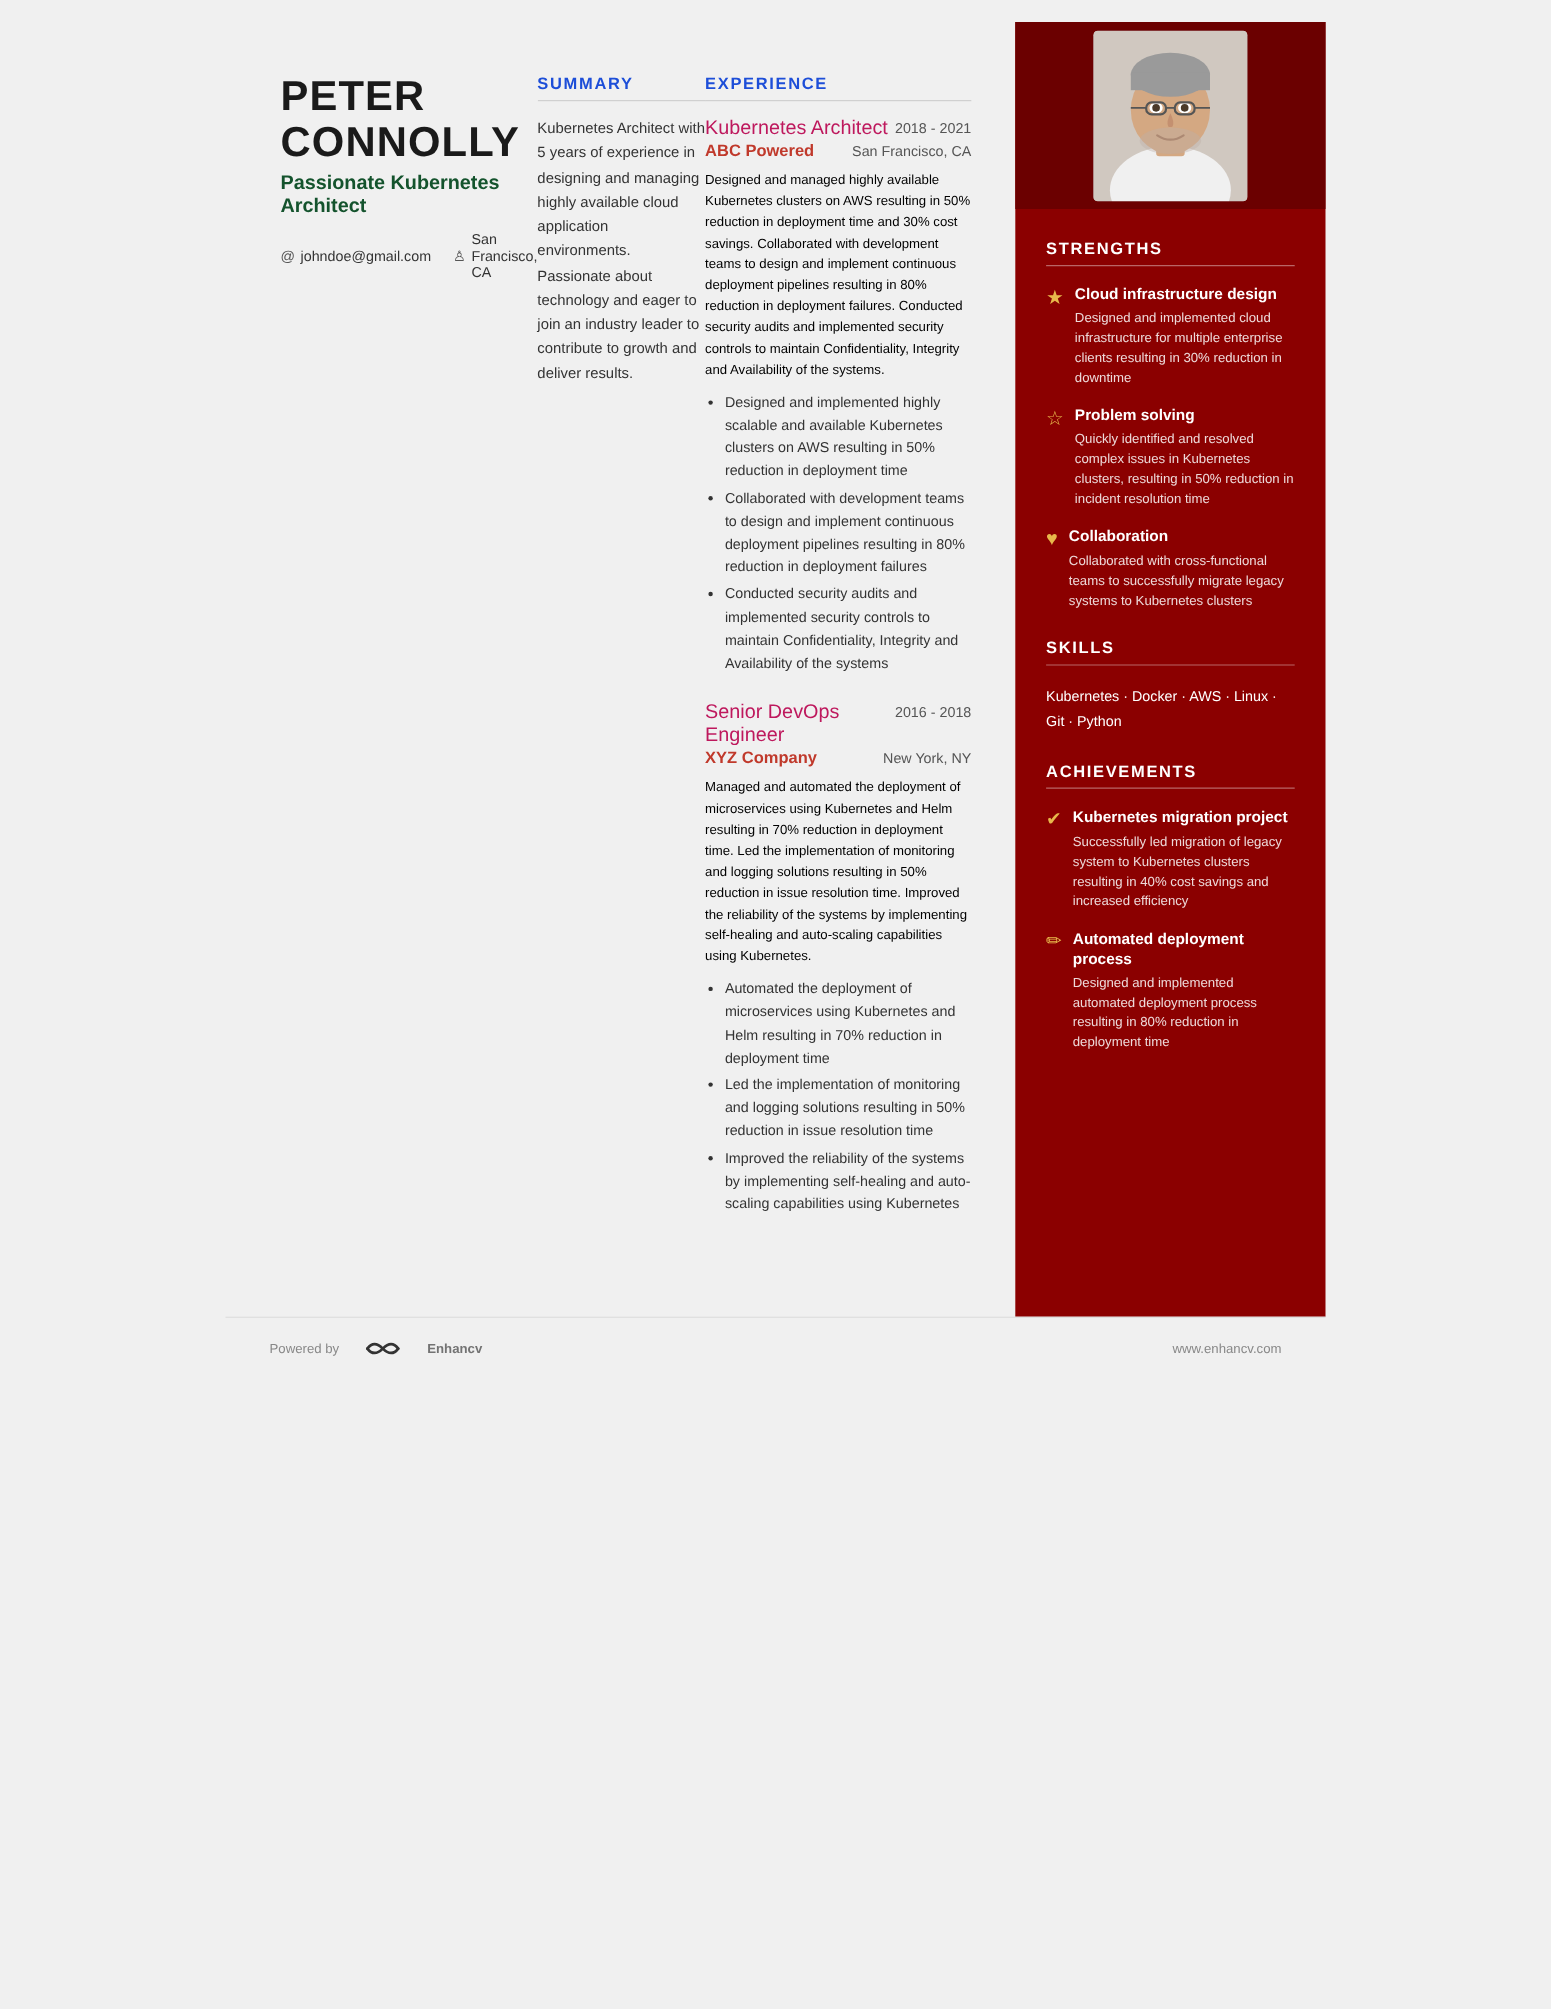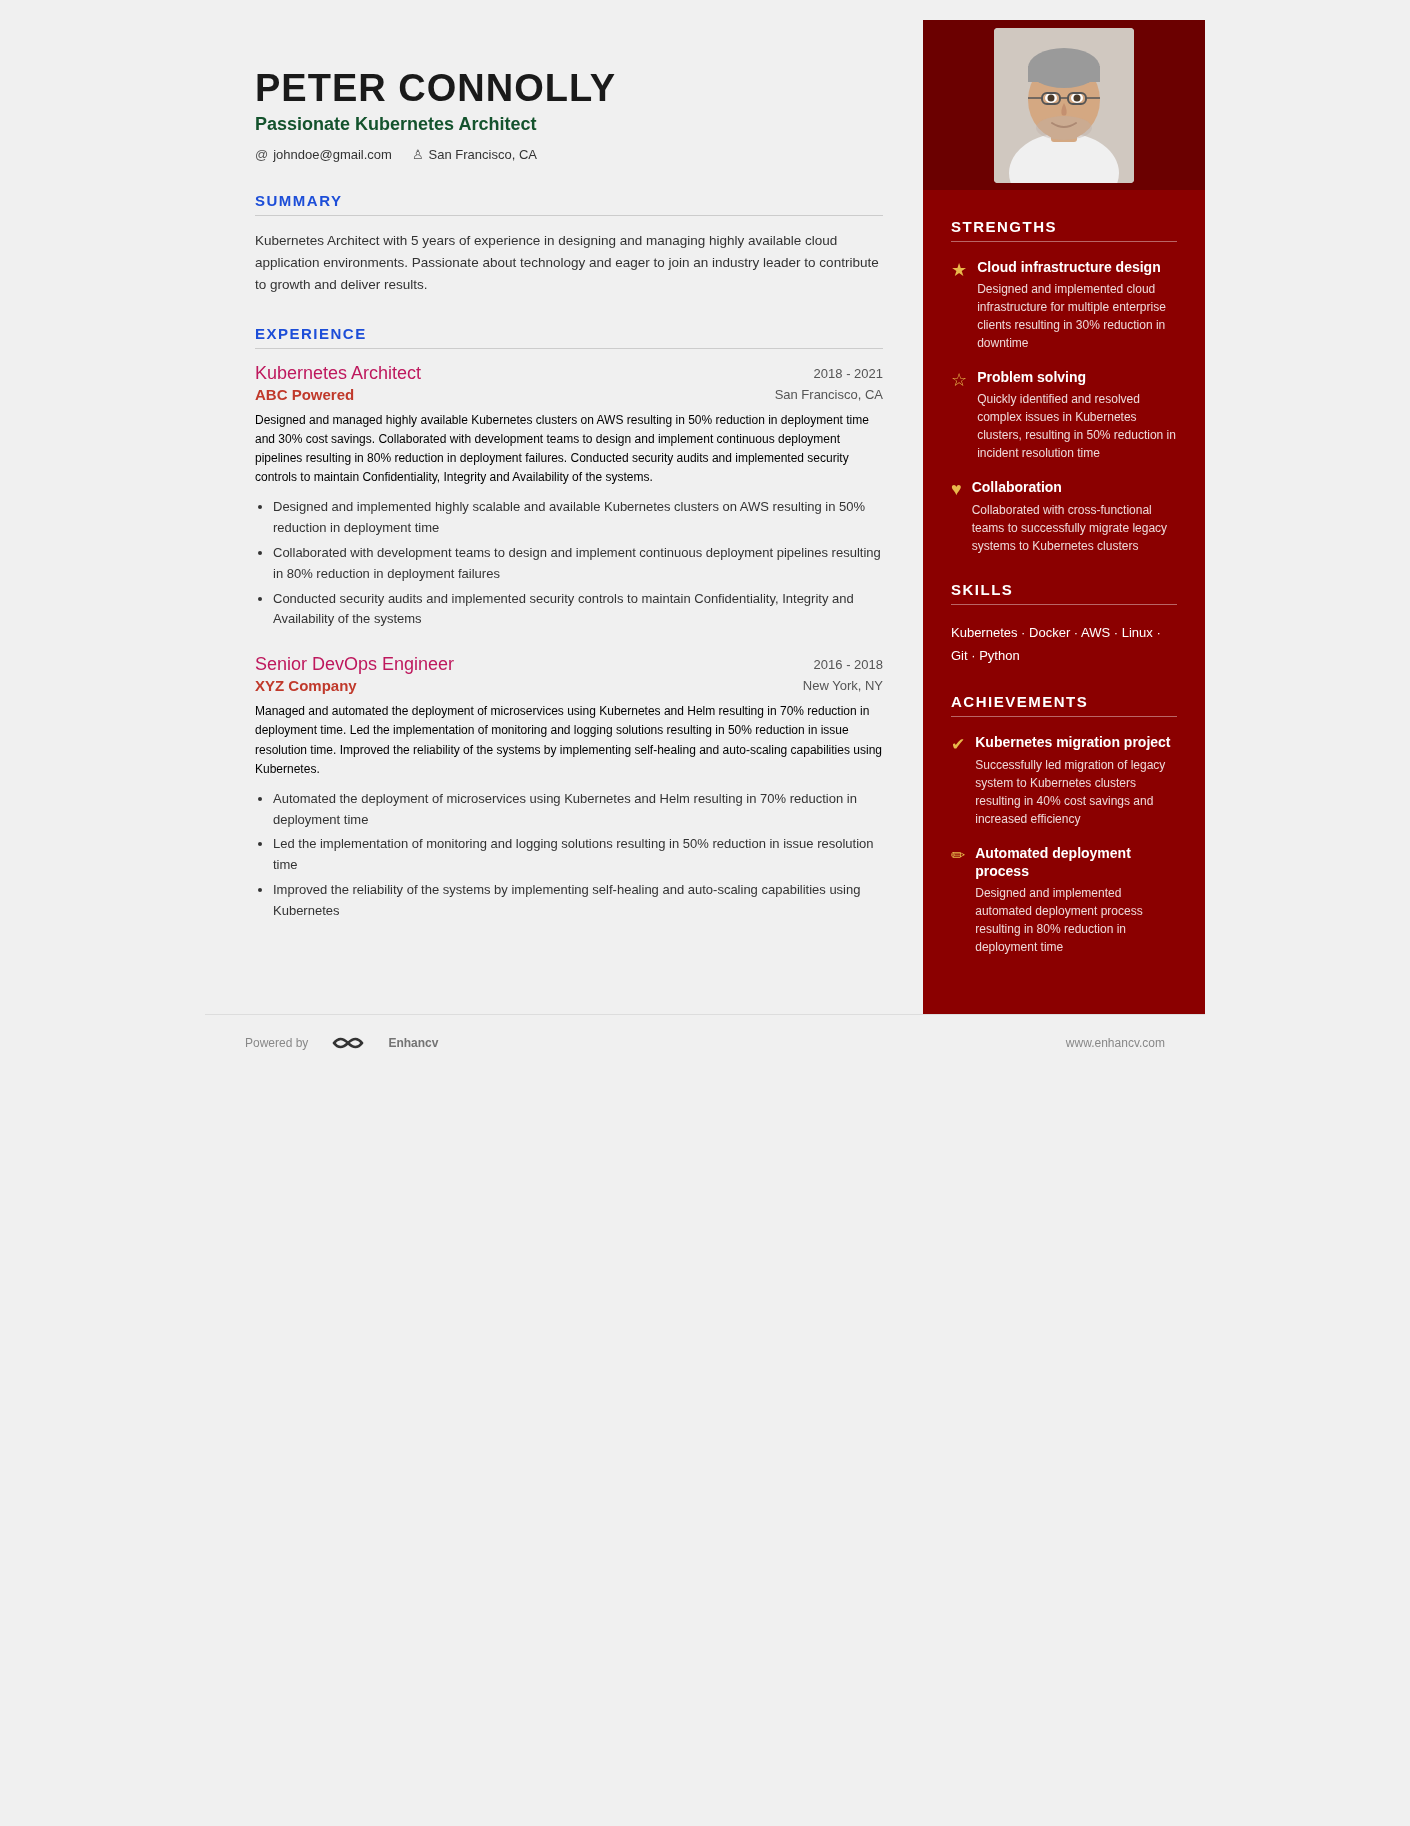--- a/index.html
+++ b/index.html
@@ -10,21 +10,21 @@
       justify-content: center;
       align-items: flex-start;
       min-height: 100vh;
       padding: 20px;
     }
     
     .left-col {
       flex: 1;
       padding: 48px 40px 40px 50px;
       display: flex;
-      flex-direction: column;
+      flex-direction: row;
     }
     .header-section {
       margin-bottom: 30px;
     }
     .name {
       font-size: 38px;
       font-weight: 900;
       color: #1a1a1a;
       letter-spacing: 1px;
       font-family: Arial, sans-serif;

